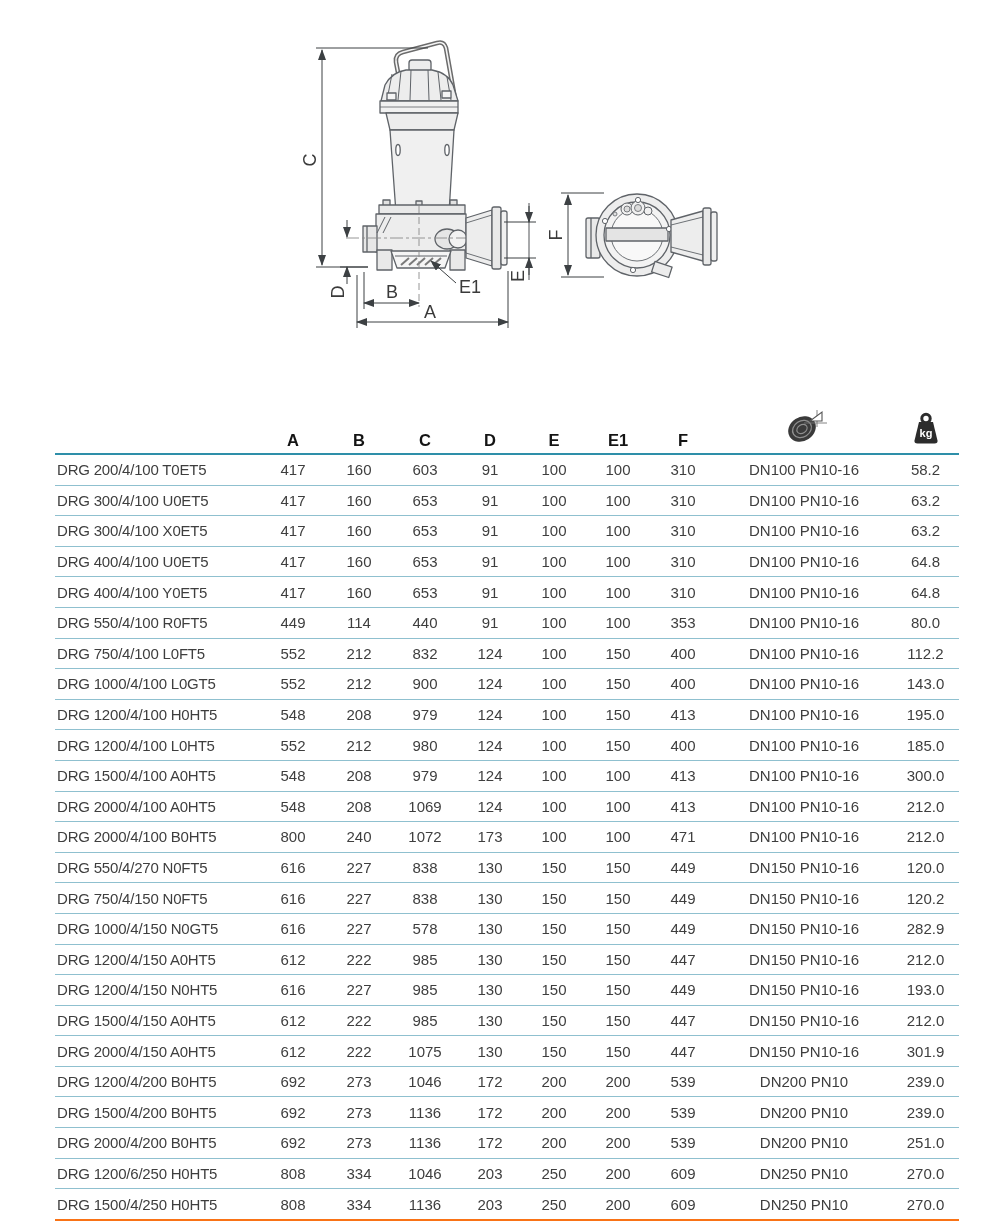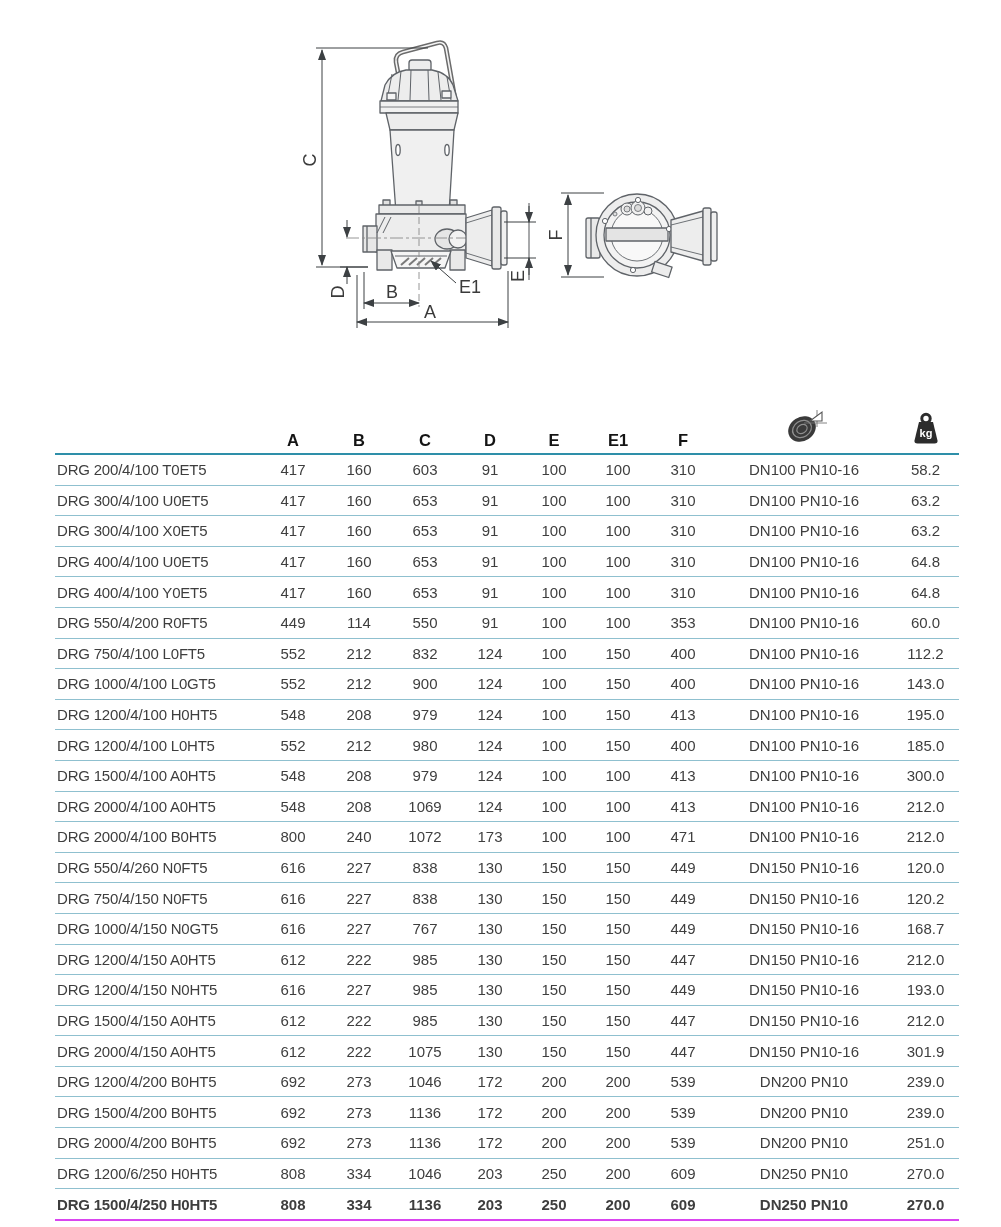--- a/index.html
+++ b/index.html
@@ -4,21 +4,21 @@
 <style>
   html,body{margin:0;padding:0;background:#ffffff;}
   body{width:1001px;height:1227px;position:relative;font-family:"Liberation Sans",sans-serif;color:#3b3b3b;}
   .drawing-area{position:absolute;left:0;top:0;width:1001px;height:395px;}
   .dim-table{position:absolute;left:55px;top:408px;width:904px;}
   .t-header,.t-row{display:grid;grid-template-columns:205px 66px 66px 66px 64px 64px 64px 66px 176px 67px;}
   .t-header{height:45px;align-items:end;border-bottom:2.5px solid #2e8fa9;}
   .t-header .th{display:flex;justify-content:center;align-items:flex-end;padding-bottom:5px;font-size:16.5px;font-weight:bold;color:#141414;}
   .t-header .th-icon{padding-bottom:9px;}
   .t-row{height:29.6px;align-items:center;border-bottom:1.5px solid #8fc0cf;}
-  .t-row:last-child{border-bottom:2px solid #d946ef;font-weight:bold;}
+  .t-row:last-child{border-bottom:2px solid #f97316;}
   .cell{font-size:15px;color:#3e3e3e;text-align:center;white-space:nowrap;overflow:hidden;}
   .cell.model{text-align:left;padding-left:2px;letter-spacing:-0.2px;}
   svg text{font-family:"Liberation Sans",sans-serif;}
 </style>
 </head>
 <body>
 
 <div class="drawing-area">
 <svg width="1001" height="395" viewBox="0 0 1001 395">
   <defs>
@@ -249,30 +249,30 @@
         <div class="cell">653</div>
         <div class="cell">91</div>
         <div class="cell">100</div>
         <div class="cell">100</div>
         <div class="cell">310</div>
         <div class="cell">DN100 PN10-16</div>
         <div class="cell">64.8</div>
       </div>
 
       <div class="t-row">
-        <div class="cell model">DRG 550/4/200 R0FT5</div>
+        <div class="cell model">DRG 550/4/100 R0FT5</div>
         <div class="cell">449</div>
         <div class="cell">114</div>
-        <div class="cell">550</div>
+        <div class="cell">440</div>
         <div class="cell">91</div>
         <div class="cell">100</div>
         <div class="cell">100</div>
         <div class="cell">353</div>
         <div class="cell">DN100 PN10-16</div>
-        <div class="cell">60.0</div>
+        <div class="cell">80.0</div>
       </div>
 
       <div class="t-row">
         <div class="cell model">DRG 750/4/100 L0FT5</div>
         <div class="cell">552</div>
         <div class="cell">212</div>
         <div class="cell">832</div>
         <div class="cell">124</div>
         <div class="cell">100</div>
         <div class="cell">150</div>
@@ -353,21 +353,21 @@
         <div class="cell">1072</div>
         <div class="cell">173</div>
         <div class="cell">100</div>
         <div class="cell">100</div>
         <div class="cell">471</div>
         <div class="cell">DN100 PN10-16</div>
         <div class="cell">212.0</div>
       </div>
 
       <div class="t-row">
-        <div class="cell model">DRG 550/4/260 N0FT5</div>
+        <div class="cell model">DRG 550/4/270 N0FT5</div>
         <div class="cell">616</div>
         <div class="cell">227</div>
         <div class="cell">838</div>
         <div class="cell">130</div>
         <div class="cell">150</div>
         <div class="cell">150</div>
         <div class="cell">449</div>
         <div class="cell">DN150 PN10-16</div>
         <div class="cell">120.0</div>
       </div>
@@ -382,27 +382,27 @@
         <div class="cell">150</div>
         <div class="cell">449</div>
         <div class="cell">DN150 PN10-16</div>
         <div class="cell">120.2</div>
       </div>
 
       <div class="t-row">
         <div class="cell model">DRG 1000/4/150 N0GT5</div>
         <div class="cell">616</div>
         <div class="cell">227</div>
-        <div class="cell">767</div>
+        <div class="cell">578</div>
         <div class="cell">130</div>
         <div class="cell">150</div>
         <div class="cell">150</div>
         <div class="cell">449</div>
         <div class="cell">DN150 PN10-16</div>
-        <div class="cell">168.7</div>
+        <div class="cell">282.9</div>
       </div>
 
       <div class="t-row">
         <div class="cell model">DRG 1200/4/150 A0HT5</div>
         <div class="cell">612</div>
         <div class="cell">222</div>
         <div class="cell">985</div>
         <div class="cell">130</div>
         <div class="cell">150</div>
         <div class="cell">150</div>

